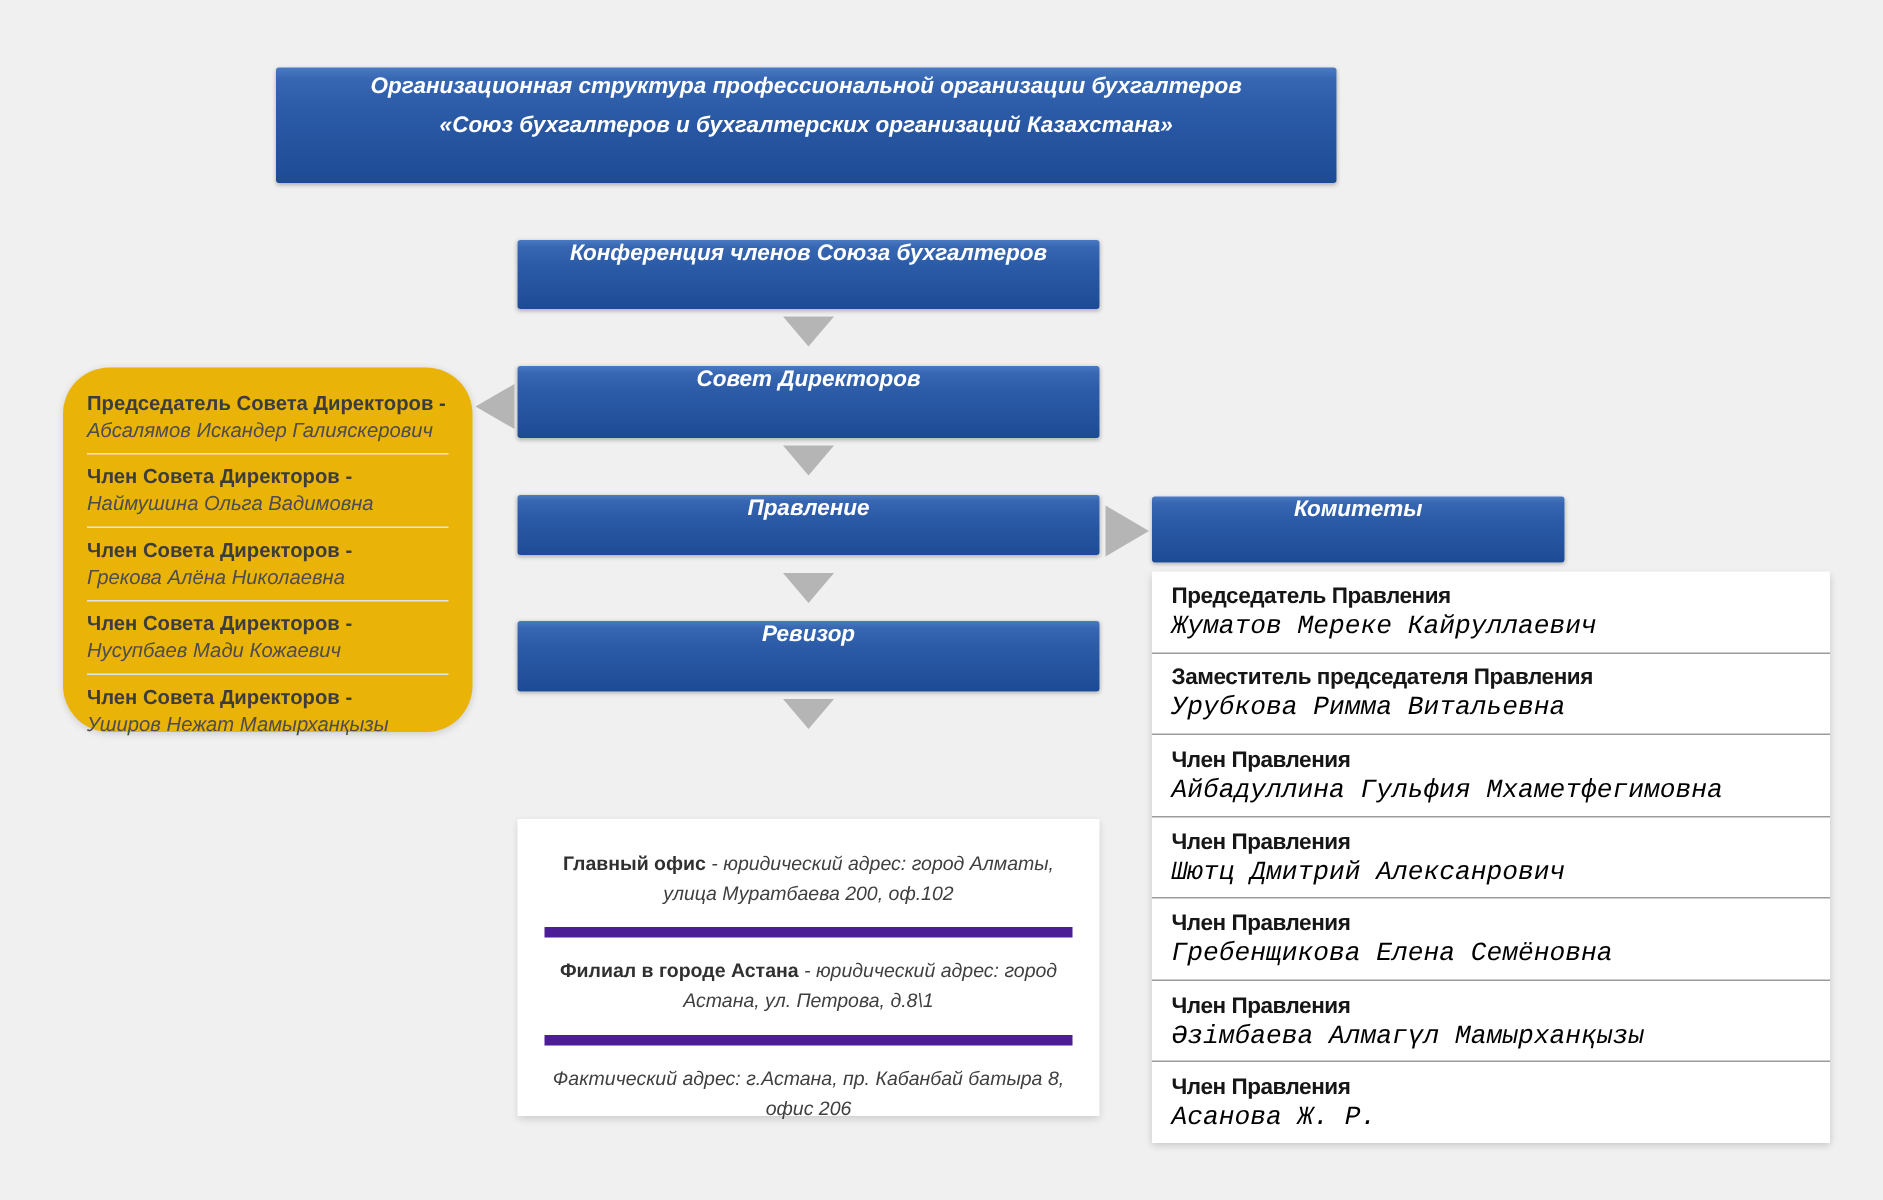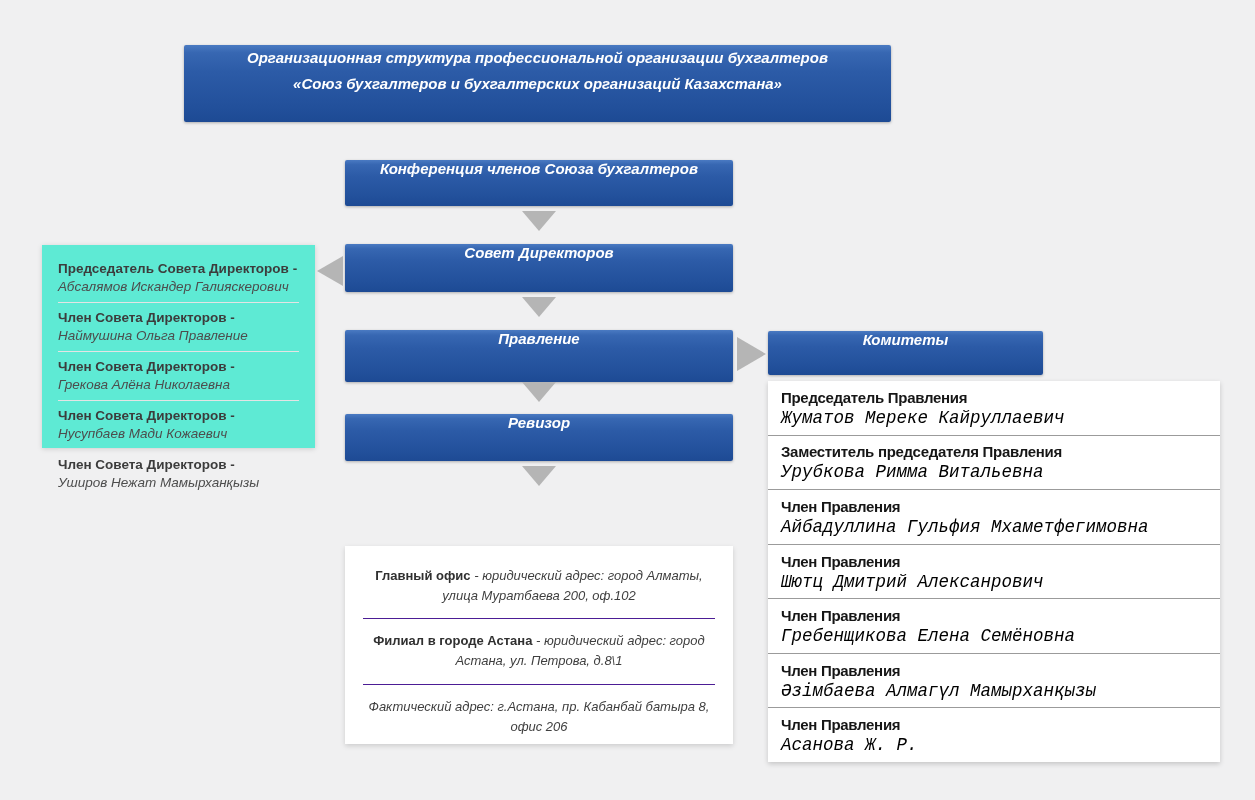--- a/index.html
+++ b/index.html
@@ -20,21 +20,21 @@
     display:flex; flex-direction:column; align-items:center; justify-content:flex-start;
     text-align:center;
     border-radius:2px;
     box-shadow:0 1px 3px rgba(0,0,0,0.28);
     font-size:15px;
     font-style:italic;
   }
   .title-banner { left:184px; top:45px; width:707px; height:77px; line-height:1.75; font-size:15px; }
   .box-conference { left:345px; top:160px; width:388px; height:46px; }
   .box-directors  { left:345px; top:244px; width:388px; height:48px; }
-  .box-management { left:345px; top:330px; width:388px; height:52px; }
+  .box-management { left:345px; top:330px; width:388px; height:40px; }
   .box-auditor    { left:345px; top:414px; width:388px; height:47px; }
   .box-offices    { left:345px; top:498px; width:388px; height:48px; }
   .box-committees { left:768px; top:331px; width:275px; height:44px; }
 
   
   .arrow-down {
     position:absolute; width:0; height:0;
     border-left:17px solid transparent; border-right:17px solid transparent;
     border-top:20px solid #b5b5b5;
     left:522px;
@@ -46,37 +46,38 @@
     border-right:26px solid #b5b5b5;
   }
   .arrow-right {
     position:absolute; width:0; height:0; left:737px; top:337px;
     border-top:17px solid transparent; border-bottom:17px solid transparent;
     border-left:29px solid #b5b5b5;
   }
 
   
   .directors-panel {
-    position:absolute; left:42px; top:245px; width:273px; height:203px;
-    background:#5eead4; box-shadow:0 1px 5px rgba(0,0,0,0.15);
+    position:absolute; left:42px; top:245px; width:273px; height:243px;
+    background:#eab308; box-shadow:0 1px 5px rgba(0,0,0,0.15);
     padding:9px 16px 6px 16px;
+    border-radius:31px;
   }
   .director-entry { padding:7px 0 8px 0; border-bottom:1px solid #e4e4e4; }
   .director-entry:last-child { border-bottom:none; }
   .director-title { font-weight:bold; color:#3c3c3c; font-size:13.5px; }
   .director-name  { font-style:italic; color:#4d4d4d; font-size:13.5px; padding-top:3px; }
 
   
   .offices-panel {
     position:absolute; left:345px; top:546px; width:388px; height:198px;
     background:#ffffff; box-shadow:0 2px 5px rgba(0,0,0,0.15);
     padding:8px 18px 0 18px;
     text-align:center; color:#3a3a3a; font-size:13px; line-height:1.55;
   }
-  .office-entry { padding:12px 0 12px 0; border-bottom:1px solid #4c1d95; }
+  .office-entry { padding:12px 0 12px 0; border-bottom:7px solid #4c1d95; }
   .office-entry:last-child { border-bottom:none; }
   .office-name { font-weight:bold; color:#303030; }
   .office-detail { font-style:italic; color:#3f3f3f; }
 
   
   .board-panel {
     position:absolute; left:768px; top:381px; width:452px; height:381px;
     background:#ffffff; box-shadow:0 2px 5px rgba(0,0,0,0.18);
     display:flex; flex-direction:column;
   }
@@ -118,21 +119,21 @@
   <div class="arrow-left"></div>
   <div class="arrow-right"></div>
 
   <div class="directors-panel">
     <div class="director-entry">
       <div class="director-title">Председатель Совета Директоров -</div>
       <div class="director-name">Абсалямов Искандер Галияскерович</div>
     </div>
     <div class="director-entry">
       <div class="director-title">Член Совета Директоров -</div>
-      <div class="director-name">Наймушина Ольга Правление</div>
+      <div class="director-name">Наймушина Ольга Вадимовна</div>
     </div>
     <div class="director-entry">
       <div class="director-title">Член Совета Директоров -</div>
       <div class="director-name">Грекова Алёна Николаевна</div>
     </div>
     <div class="director-entry">
       <div class="director-title">Член Совета Директоров -</div>
       <div class="director-name">Нусупбаев Мади Кожаевич</div>
     </div>
     <div class="director-entry">

